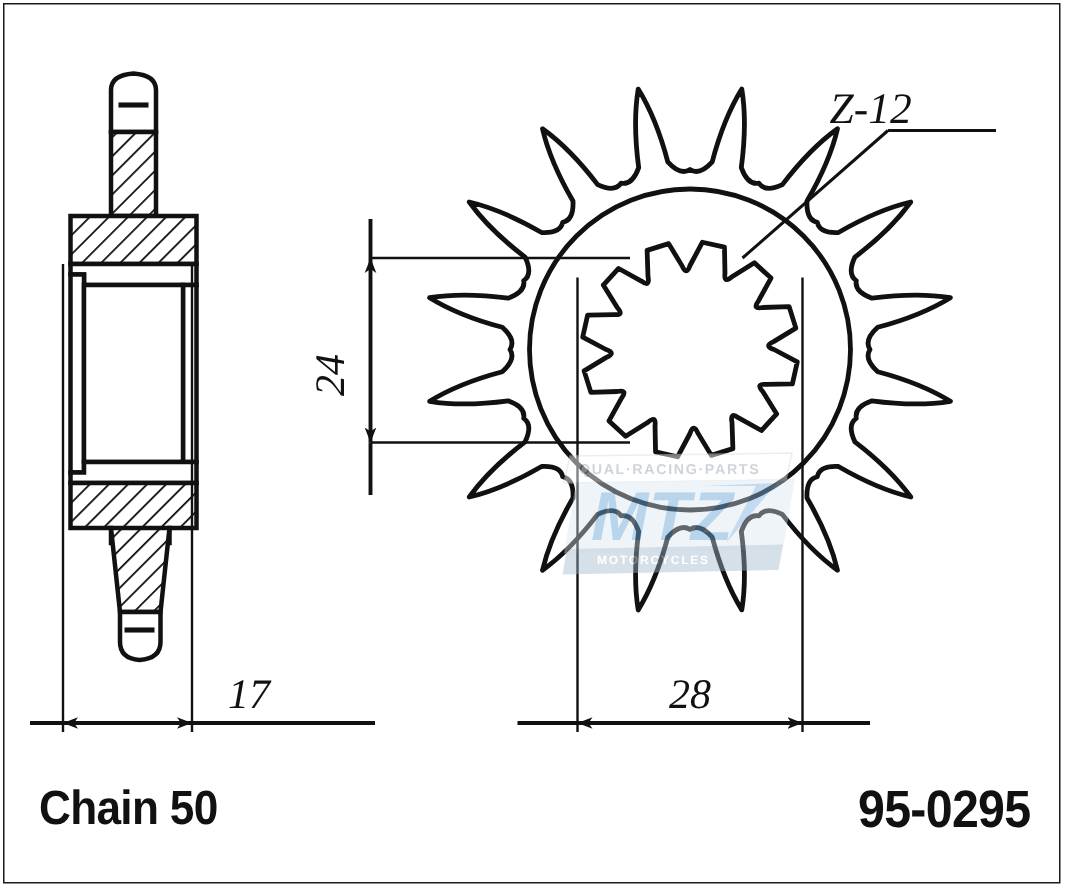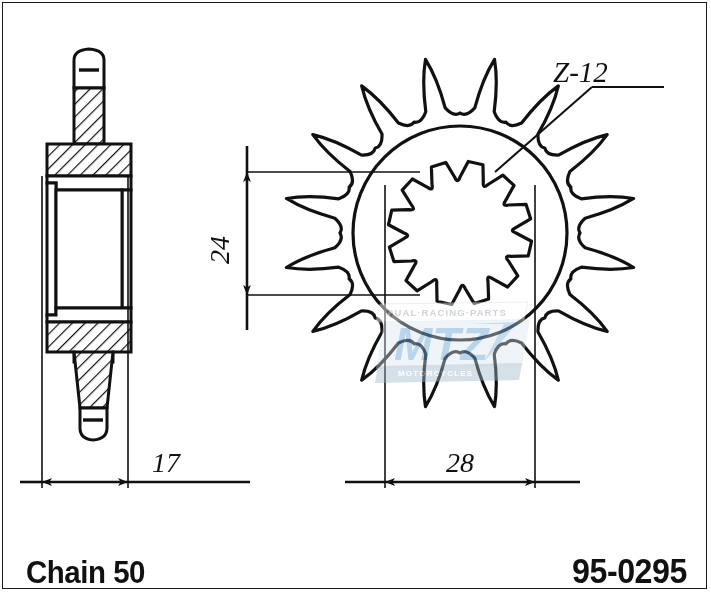--- a/index.html
+++ b/index.html
@@ -48,21 +48,21 @@
     pointer-events: none;
   }
   
   #bottom-bar {
     position: absolute;
     left: 0;
     top: 520px;
     width: 711px;
     height: 73px;
     display: flex;
-    align-items: flex-end;
+    align-items: flex-start;
     justify-content: space-between;
     box-sizing: border-box;
     padding: 0 24px 2px 26px;
   }
   .bar-text {
     font-family: "Liberation Sans", sans-serif;
     font-weight: bold;
     font-size: 32px;
     color: #111111;
     letter-spacing: -0.5px;

